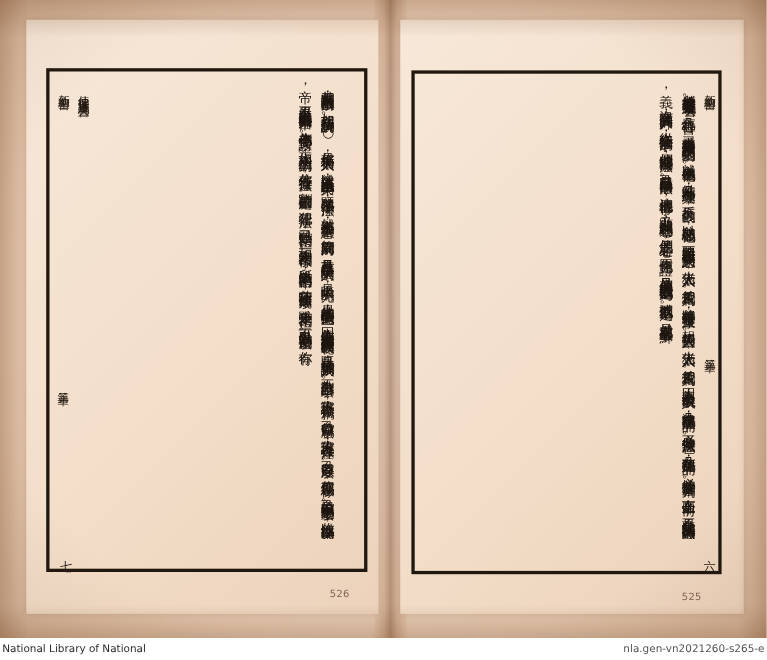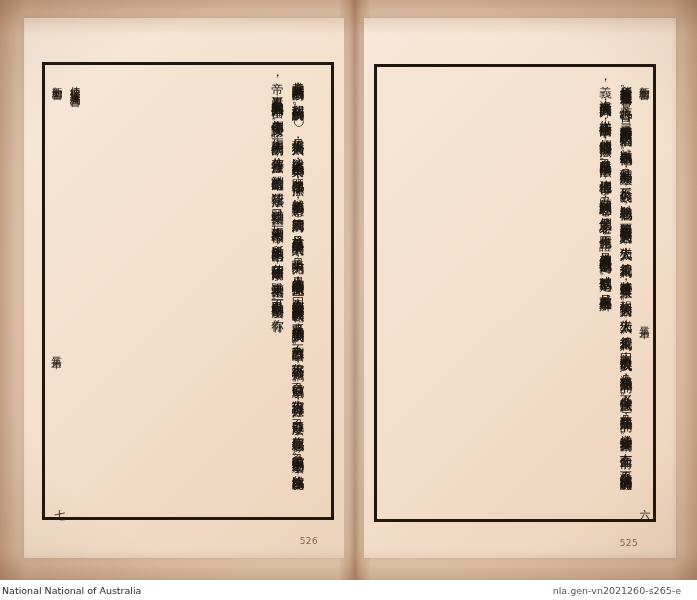--- a/index.html
+++ b/index.html
@@ -178,21 +178,21 @@
   #footer {
     position: relative;
     width: 697px;
     height: 20px;
     background: #ffffff;
     color: #2b2b2b;
     font-size: 9.5px;
     font-family: "DejaVu Sans", sans-serif;
   }
   #footer .left  { position: absolute; left: 2px;  top: 5px; }
-  #footer .right { position: absolute; right: 16px; top: 5px; color: #555; }
+  #footer .right { position: absolute; right: 2px; top: 5px; color: #555; }
 </style>
 </head>
 <body>
 
 <div id="scan">
 
   <div class="gutter"></div>
 
   <div class="page left">
     <div class="frame outer"></div>
@@ -220,15 +220,15 @@
     <div class="folio">525</div>
   </div>
 
   <div class="top-shadow"></div>
   <div class="bottom-shadow"></div>
   <div class="left-shadow"></div>
   <div class="right-shadow"></div>
 </div>
 
 <div id="footer">
-  <div class="left">National National of Australia</div>
+  <div class="left">National Library of National</div>
   <div class="right">nla.gen-vn2021260-s265-e</div>
 </div>
 
 </body></html>

